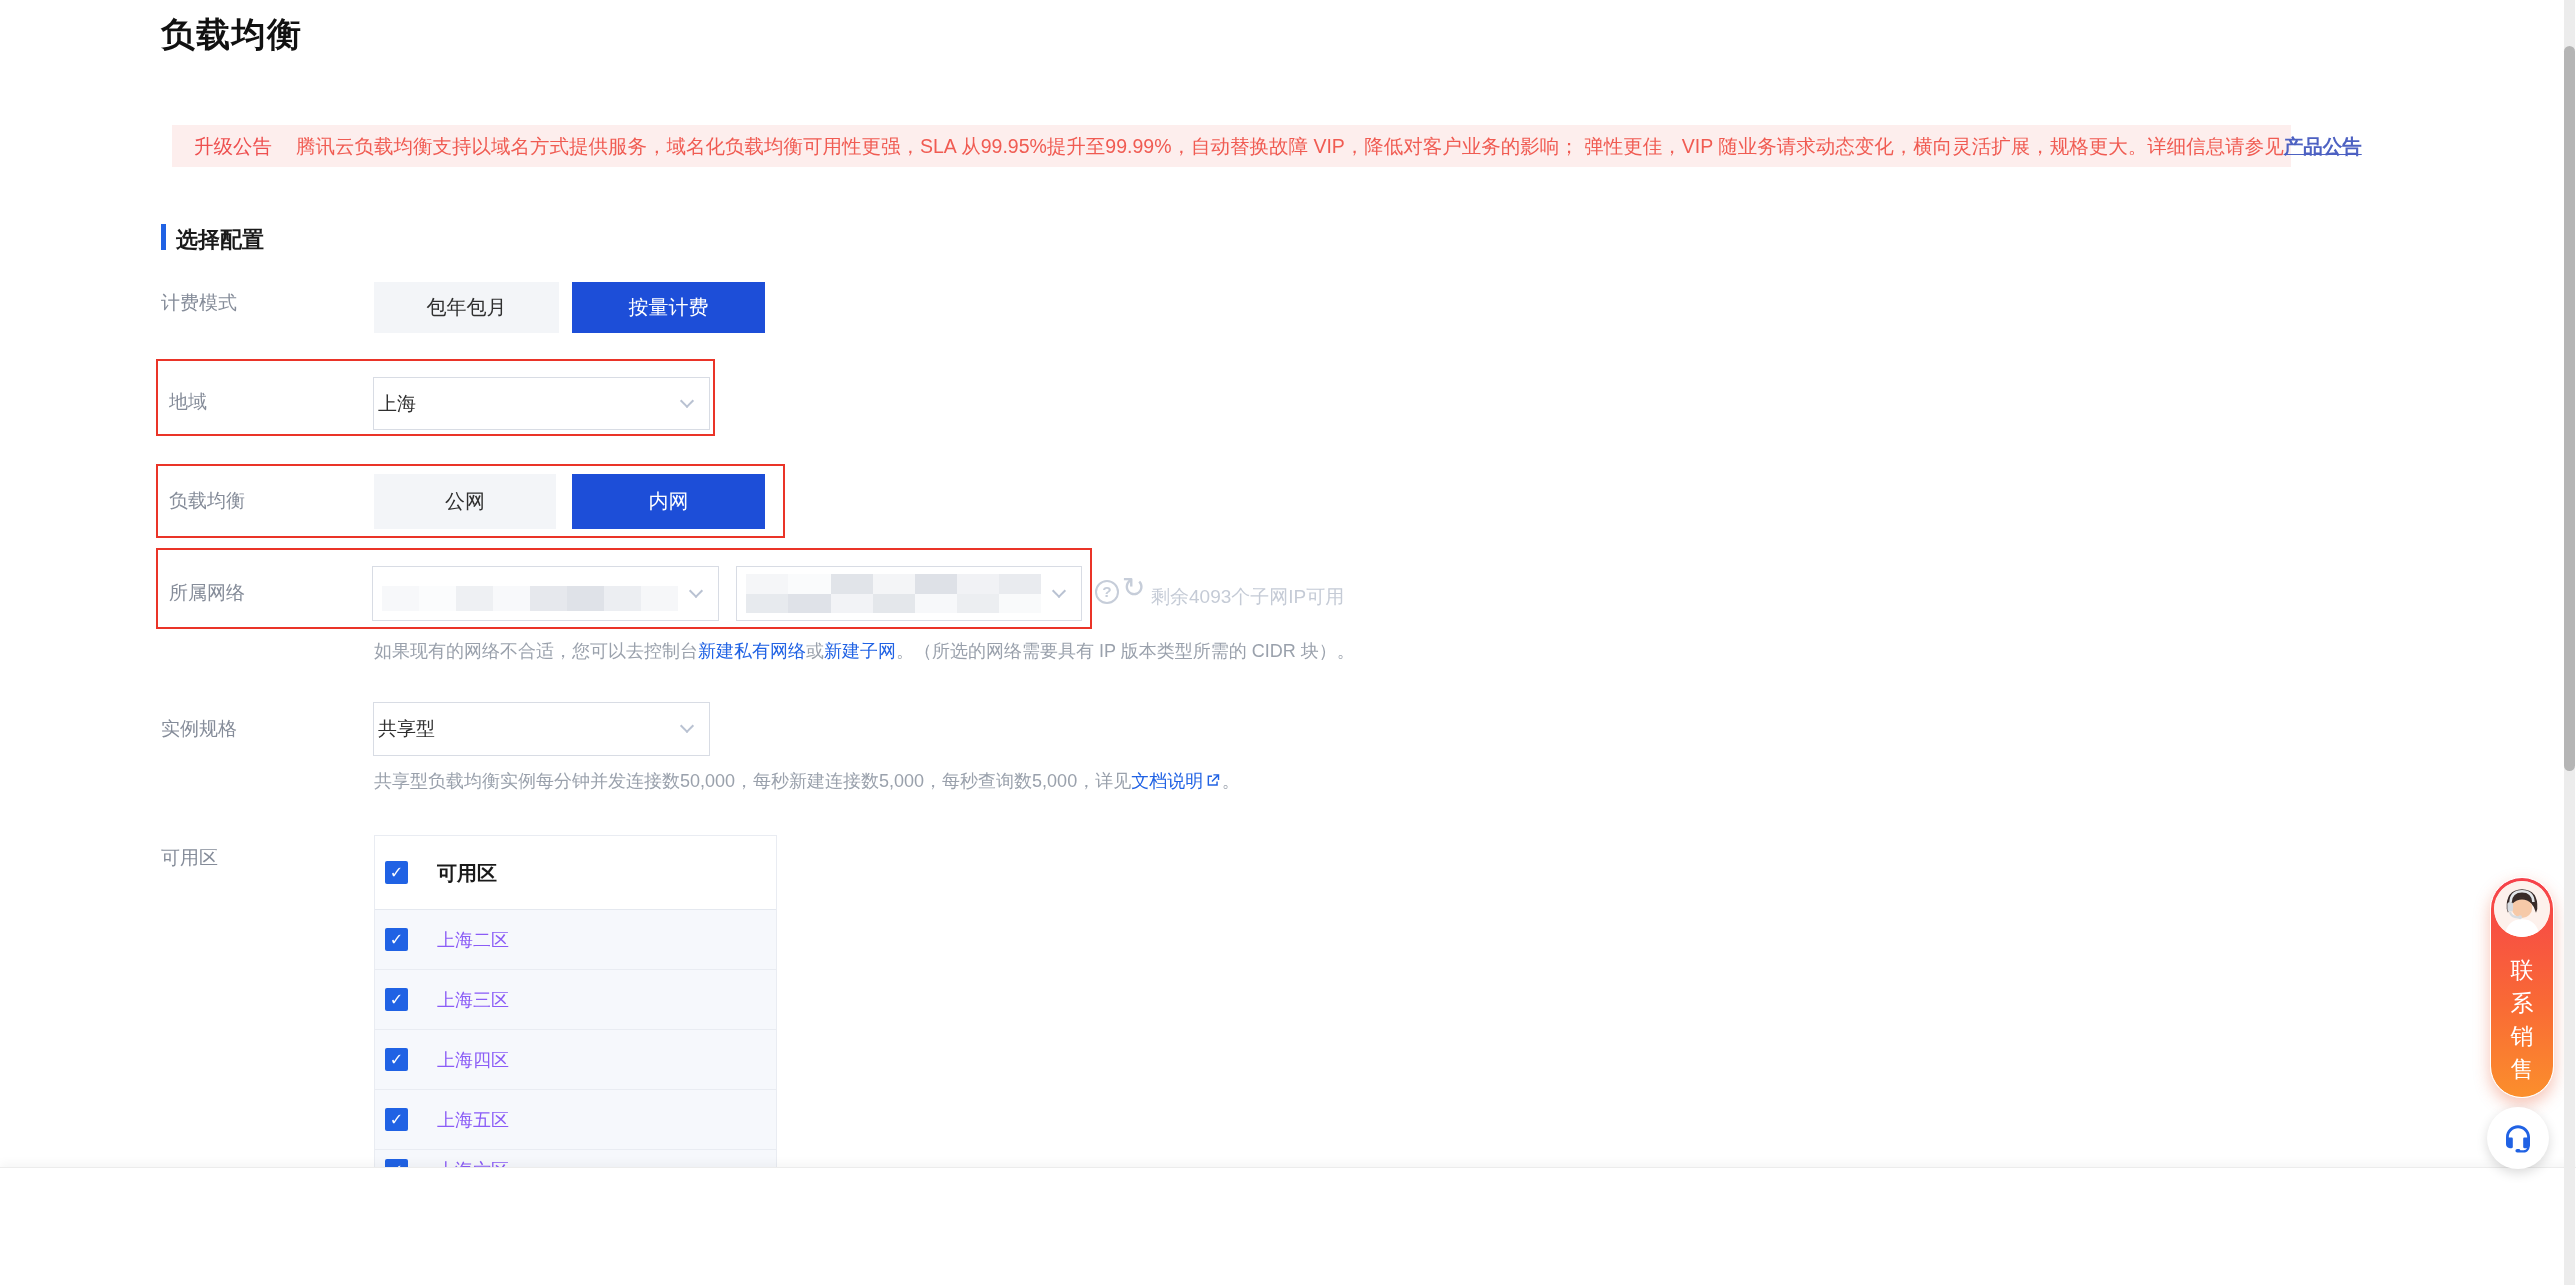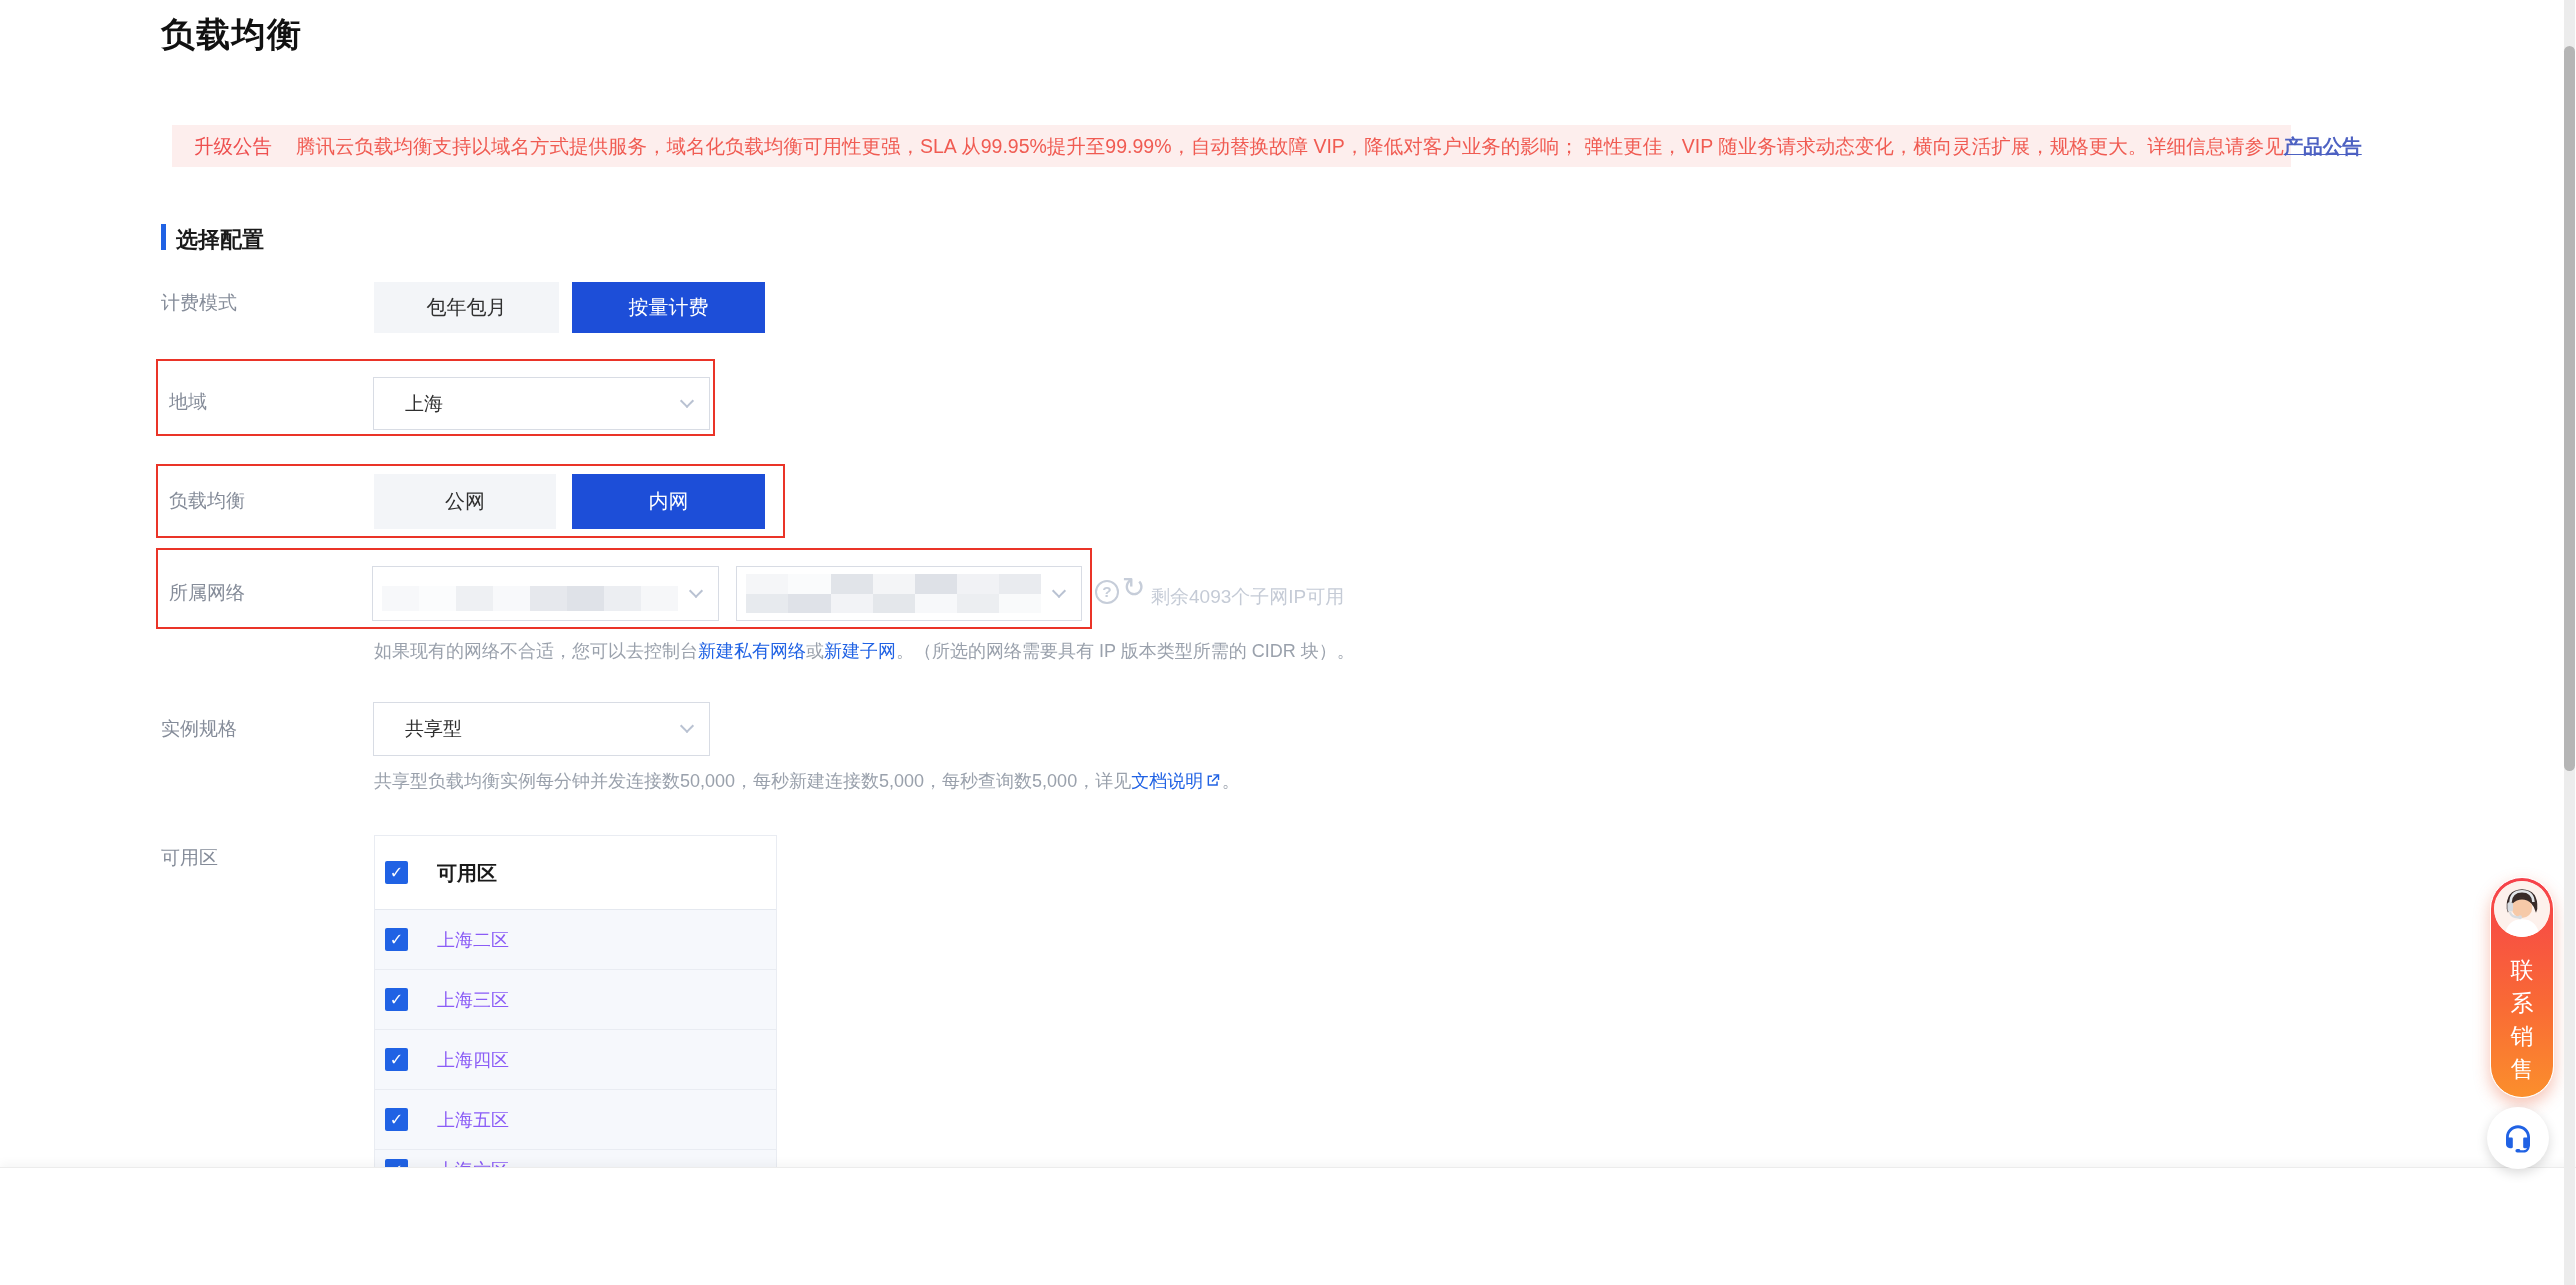--- a/index.html
+++ b/index.html
@@ -21,21 +21,21 @@
   .banner-msg { font-size:19.5px; color:#f05b52; white-space:nowrap; }
   .banner-link { font-size:19.5px; color:#4d61c2; text-decoration:underline; font-weight:600; white-space:nowrap; }
   .ext-red { color:#9c2a35; margin-left:2.7px; }
 
   
   .lbl { font-size:19px; color:#858c99; white-space:nowrap; }
   .toggle { display:flex; align-items:center; justify-content:center; font-size:20px; cursor:pointer; }
   .toggle.off { background:#f3f5f8; color:#2f2f2f; }
   .toggle.on  { background:#1d4ed8; color:#fff; }
   .redbox { border:2.7px solid #ea3428; pointer-events:none; }
-  .dd { background:#fff; border:0.7px solid #d8dce4; display:flex; align-items:center; padding-left:31px; font-size:19px; color:#2f2f2f; position:absolute; cursor:pointer; }
+  .dd { background:#fff; border:0.7px solid #d8dce4; display:flex; align-items:center; padding-left:4px; font-size:19px; color:#2f2f2f; position:absolute; cursor:pointer; }
   .chev { position:absolute; right:17.4px; top:50%; width:10px; height:10px; margin-top:-8px;
           border-right:2px solid #b9c2d2; border-bottom:2px solid #b9c2d2; transform:rotate(45deg); }
   .help { font-size:18px; color:#9aa1ac; white-space:nowrap; }
   .help a, .blue-link { color:#2062e4; font-weight:400; text-decoration:none; cursor:pointer; }
   .ext-blue { color:#2062e4; margin-left:1.3px; vertical-align:-2px; }
   .q-circle { width:24px; height:24px; border:2px solid #c6cdd9; border-radius:50%; color:#c6cdd9;
               font-size:15.4px; font-weight:700; display:flex; align-items:center; justify-content:center; }
   .refresh { font-size:28px; color:#c6cdd9; line-height:1; }
   .remaining { font-size:19px; color:#c5cbd6; white-space:nowrap; }
 

